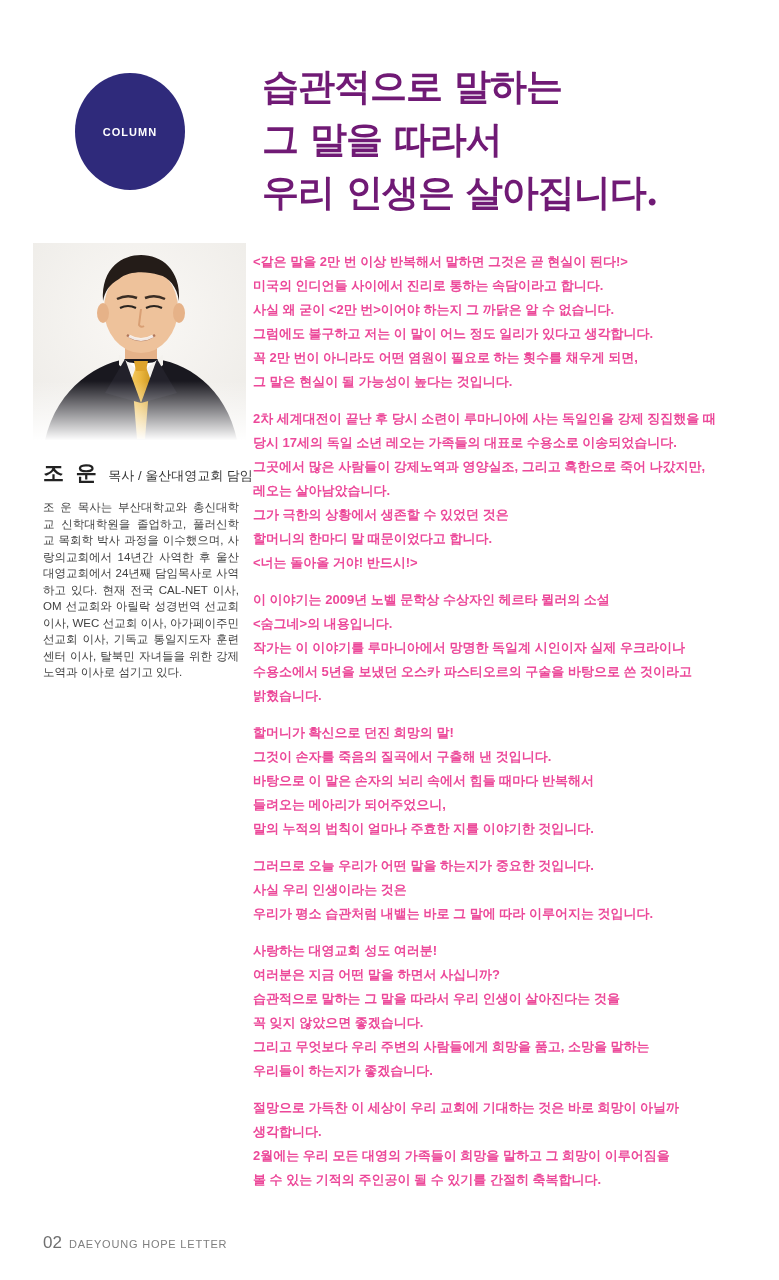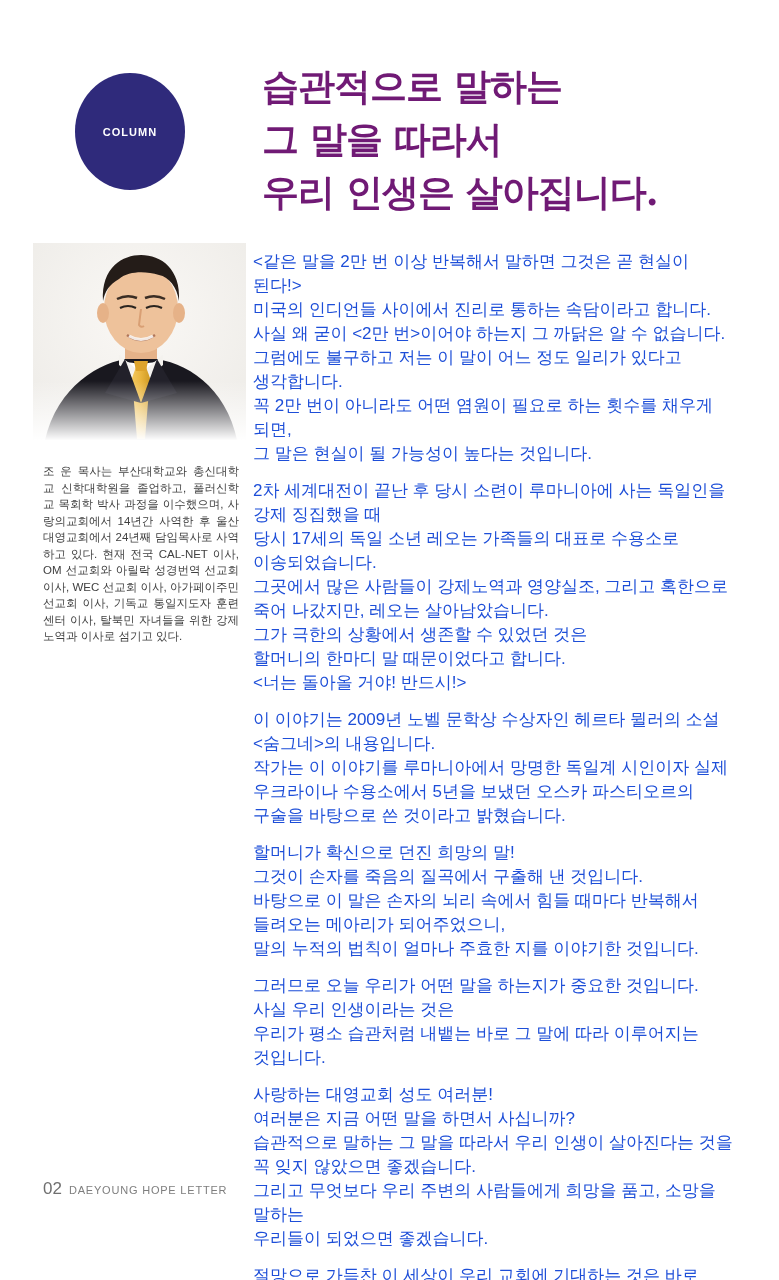--- a/index.html
+++ b/index.html
@@ -42,27 +42,27 @@
   .name-line .role { font-size:13px; color:#333333; margin-left:4px; }
   .bio {
     margin:12px 0 0 10px; width:196px;
     font-size:11.5px; line-height:16.5px; color:#404040;
     text-align:justify; word-break:break-all;
   }
 
   
   .article { position:absolute; left:253px; top:250px; width:486px; }
   .article p {
-    font-size:17px; line-height:24px; color:#1d4ed8;
-    white-space:pre-line; margin-bottom:13px; word-break:keep-all;
+    font-size:13px; line-height:24px; color:#ec4899;
+    white-space:pre-line; margin-bottom:13px; word-break:keep-all;font-weight:bold;
   }
 
   
   .footer {
-    position:absolute; left:43px; top:1179px;
+    position:absolute; left:43px; top:1233px;
     display:flex; align-items:baseline; gap:7px;
   }
   .footer .page-num { font-size:17px; color:#6f6f6f; }
   .footer .letter-name { font-size:11px; color:#7e7e7e; letter-spacing:0.8px; }
 </style>
 </head>
 <body>
 
 <div class="badge">
   <span>COLUMN</span>
@@ -114,20 +114,24 @@
       <path d="M87,65 q8,-4 16,0" stroke="#2a241f" stroke-width="2.2" fill="none"></path>
       <path d="M113,65 q8,-4 16,0" stroke="#2a241f" stroke-width="2.2" fill="none"></path>
 
       <path d="M108,66 L106,82 q2,3 5,1" stroke="#d99f74" stroke-width="2" fill="none"></path>
 
       <path d="M94,92 q14,10 28,0" stroke="#b0765a" stroke-width="2.4" fill="none"></path>
       <path d="M96,93 q12,7 24,0" stroke="#fdfdfd" stroke-width="3" fill="none" opacity="0.85"></path>
     </svg>
     <div class="fade"></div>
   </div>
+  <div class="name-line">
+    <span class="name">조 운</span>
+    <span class="role">목사 / 울산대영교회 담임</span>
+  </div>
   <p class="bio">조 운 목사는 부산대학교와 총신대학교 신학대학원을 졸업하고, 풀러신학교 목회학 박사 과정을 이수했으며, 사랑의교회에서 14년간 사역한 후 울산 대영교회에서 24년째 담임목사로 사역하고 있다. 현재 전국 CAL-NET 이사, OM 선교회와 아릴락 성경번역 선교회 이사, WEC 선교회 이사, 아가페이주민 선교회 이사, 기독교 통일지도자 훈련센터 이사, 탈북민 자녀들을 위한 강제노역과 이사로 섬기고 있다.</p>
 </div>
 
 <div class="article">
   <p>&lt;같은 말을 2만 번 이상 반복해서 말하면 그것은 곧 현실이 된다!&gt;
 미국의 인디언들 사이에서 진리로 통하는 속담이라고 합니다.
 사실 왜 굳이 &lt;2만 번&gt;이어야 하는지 그 까닭은 알 수 없습니다.
 그럼에도 불구하고 저는 이 말이 어느 정도 일리가 있다고 생각합니다.
 꼭 2만 번이 아니라도 어떤 염원이 필요로 하는 횟수를 채우게 되면,
 그 말은 현실이 될 가능성이 높다는 것입니다.</p>
@@ -146,21 +150,21 @@
 들려오는 메아리가 되어주었으니,
 말의 누적의 법칙이 얼마나 주효한 지를 이야기한 것입니다.</p>
   <p>그러므로 오늘 우리가 어떤 말을 하는지가 중요한 것입니다.
 사실 우리 인생이라는 것은
 우리가 평소 습관처럼 내뱉는 바로 그 말에 따라 이루어지는 것입니다.</p>
   <p>사랑하는 대영교회 성도 여러분!
 여러분은 지금 어떤 말을 하면서 사십니까?
 습관적으로 말하는 그 말을 따라서 우리 인생이 살아진다는 것을
 꼭 잊지 않았으면 좋겠습니다.
 그리고 무엇보다 우리 주변의 사람들에게 희망을 품고, 소망을 말하는
-우리들이 되었으면 좋겠습니다.</p>
+우리들이 하는지가 좋겠습니다.</p>
   <p>절망으로 가득찬 이 세상이 우리 교회에 기대하는 것은 바로 희망이 아닐까 생각합니다.
 2월에는 우리 모든 대영의 가족들이 희망을 말하고 그 희망이 이루어짐을
 볼 수 있는 기적의 주인공이 될 수 있기를 간절히 축복합니다.</p>
 
 </div>
 
 <div class="footer">
   <span class="page-num">02</span>
   <span class="letter-name">DAEYOUNG HOPE LETTER</span>
 </div>

